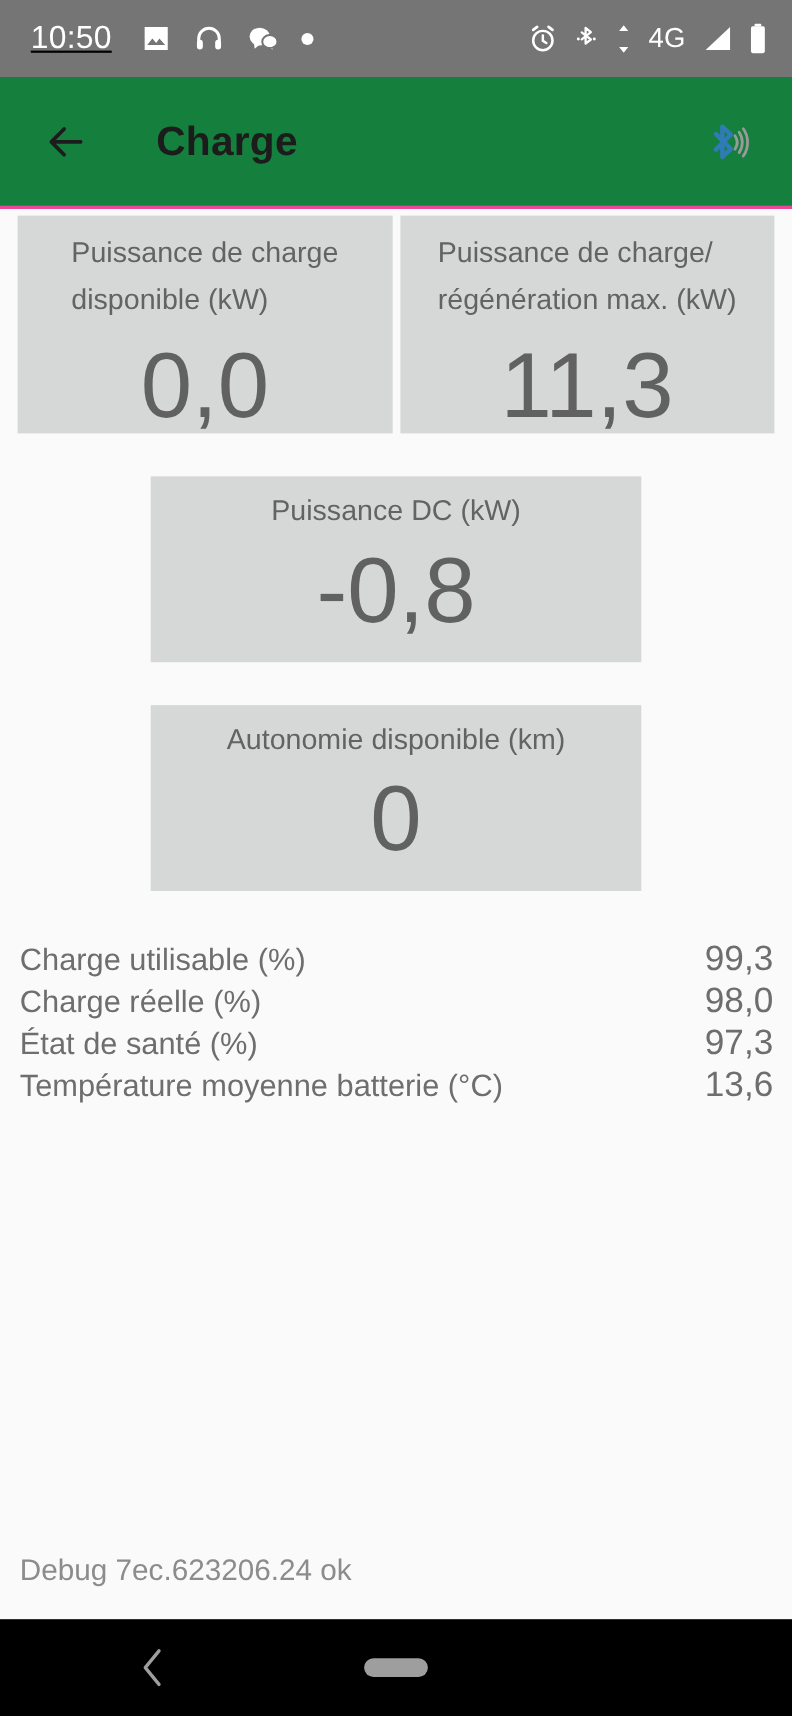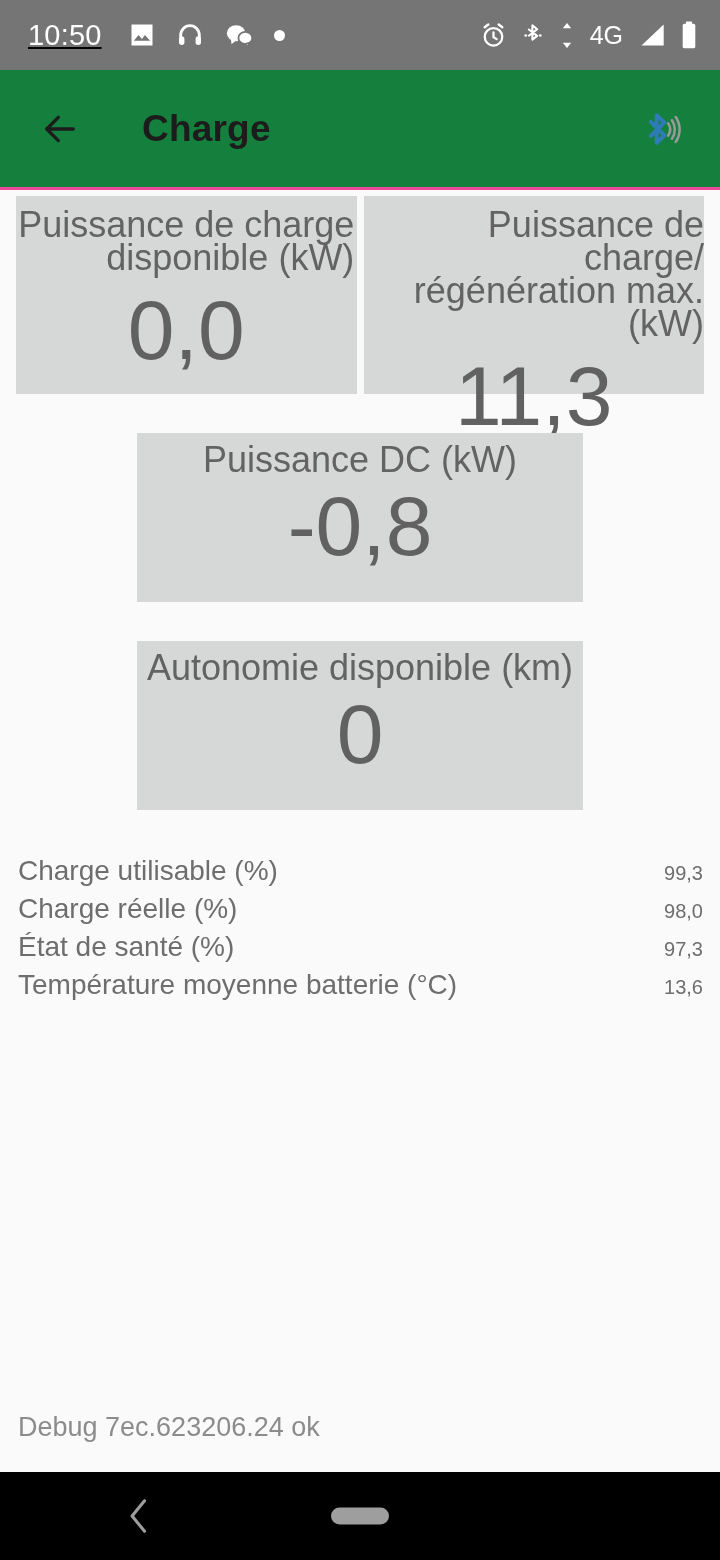--- a/index.html
+++ b/index.html
@@ -129,23 +129,23 @@
     justify-content: flex-start;
     box-sizing: border-box;
   }
   .card-top {
     flex: 1 1 0;
     height: 198px;
     padding-top: 12px;
   }
   .card-label {
     color: #636363;
-    font-size: 36px;
-    line-height: 33px;
-    text-align: right;
+    font-size: 26px;
+    line-height: 43px;
+    text-align: left;
     white-space: pre-line;
   }
   .card-value {
     color: #616161;
     font-size: 84px;
     line-height: 96px;
     font-weight: 300;
     text-align: center;
     margin-top: 8px;
   }
@@ -175,21 +175,21 @@
     justify-content: space-between;
     height: 38px;
   }
   .list-label {
     color: #6e6e6e;
     font-size: 28px;
     line-height: 38px;
   }
   .list-value {
     color: #6e6e6e;
-    font-size: 20px;
+    font-size: 32px;
     line-height: 38px;
   }
 
   
   .debug {
     position: absolute;
     left: 18px;
     bottom: 29px;
     color: #8c8c8c;
     font-size: 27px;

